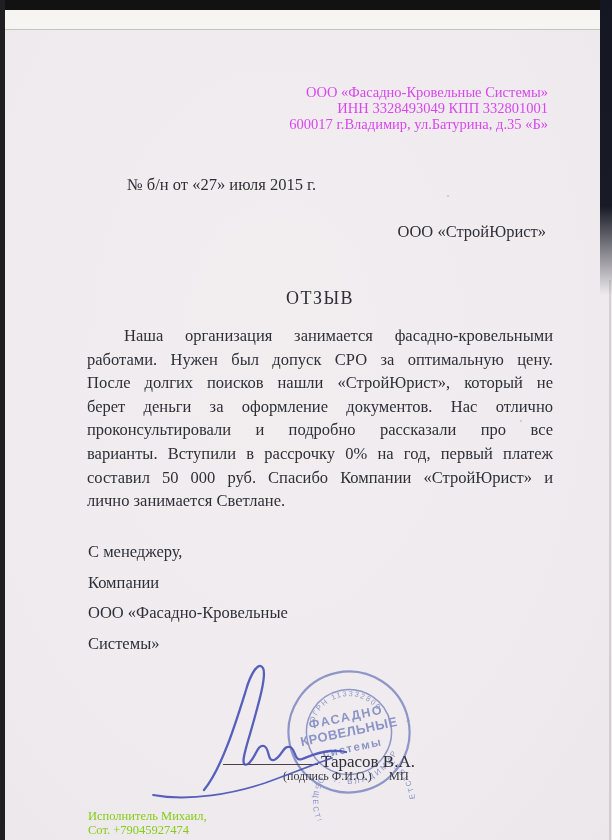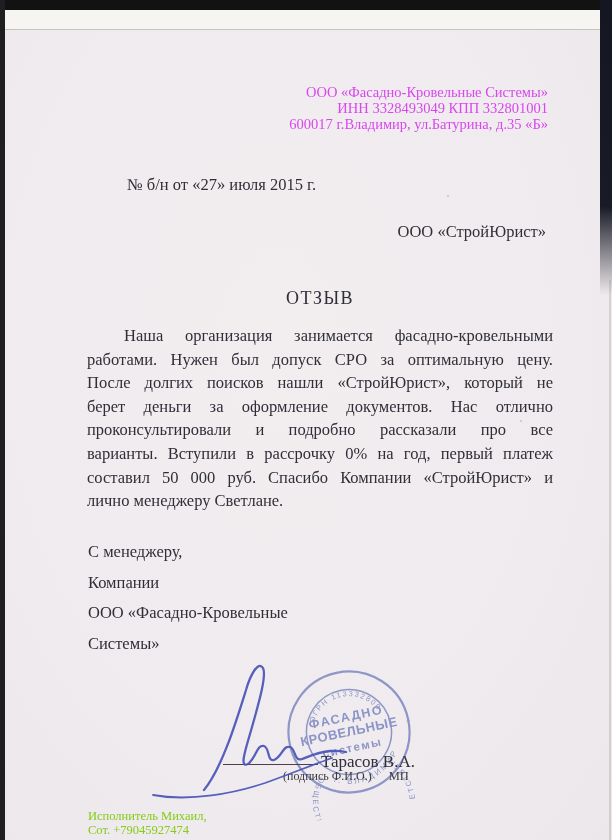--- a/index.html
+++ b/index.html
@@ -77,21 +77,21 @@
 <div class="txt doctitle">ОТЗЫВ</div>
 
 <div class="txt bodytext">
   <div class="jline indent">Наша организация занимается фасадно-кровельными</div>
   <div class="jline">работами. Нужен был допуск СРО за оптимальную цену.</div>
   <div class="jline">После долгих поисков нашли «СтройЮрист», который не</div>
   <div class="jline">берет деньги за оформление документов. Нас отлично</div>
   <div class="jline">проконсультировали и подробно рассказали про все</div>
   <div class="jline">варианты. Вступили в рассрочку 0% на год, первый платеж</div>
   <div class="jline">составил 50 000 руб. Спасибо Компании «СтройЮрист» и</div>
-  <div class="lastline">лично менеджеру Светлане.</div>
+  <div class="lastline">лично занимается Светлане.</div>
 </div>
 
 <div class="txt signoff">
   <div>С менеджеру,</div>
   <div>Компании</div>
   <div>ООО «Фасадно-Кровельные</div>
   <div>Системы»</div>
 </div>
 
 <div class="stamp-wrap">

